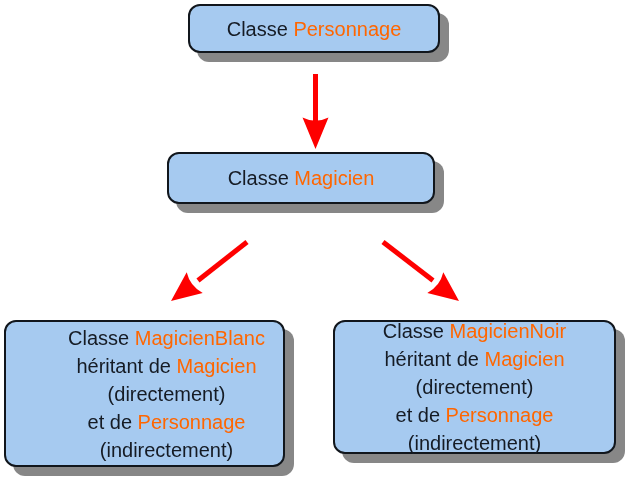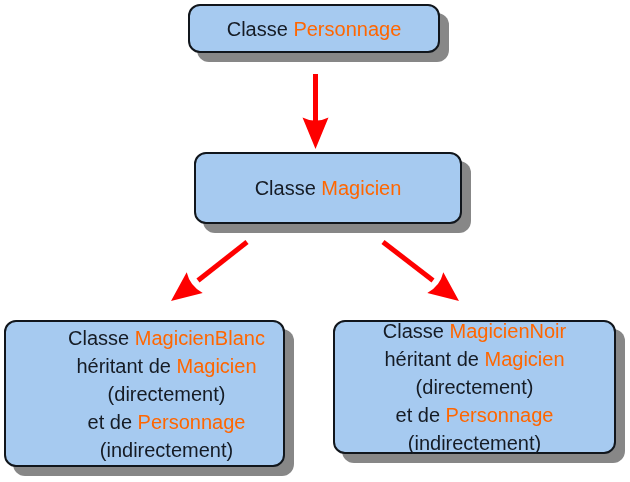--- a/index.html
+++ b/index.html
@@ -42,21 +42,21 @@
     justify-content: center;
     align-items: center;
     text-align: left;
     color: var(--text, #151b24);
     font-size: 20px;
     line-height: 28px;
   }
   .node .line span { white-space: pre-wrap; }
   .node .accent { color: var(--accent, #ff6600); }
   .node-personnage     { left: 188px; top: 4px;   width: 252px; height: 49px;  }
-  .node-magicien       { left: 194px; top: 152px; width: 268px; height: 72px; gap: 8px;  }
+  .node-magicien       { left: 167px; top: 152px; width: 268px; height: 52px; gap: 8px;  }
   .node-magicien-blanc { left: 4px;   top: 320px; width: 281px; height: 147px; padding-left: 44px; }
   .node-magicien-noir  { left: 333px; top: 320px; width: 283px; height: 134px; }
 </style>
 </head>
 <body>
 
 <div class="canvas">
 
   <svg class="arrows" viewBox="0 0 630 482" xmlns="http://www.w3.org/2000/svg">
     <g>

